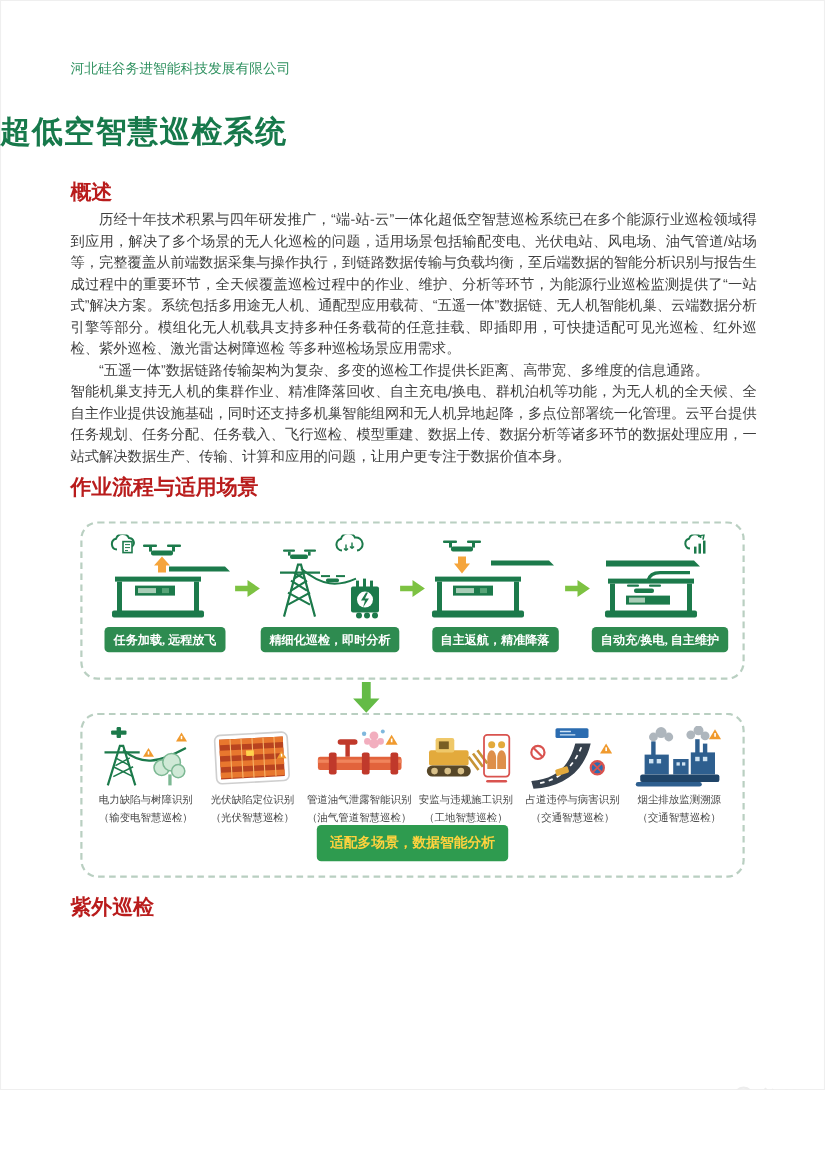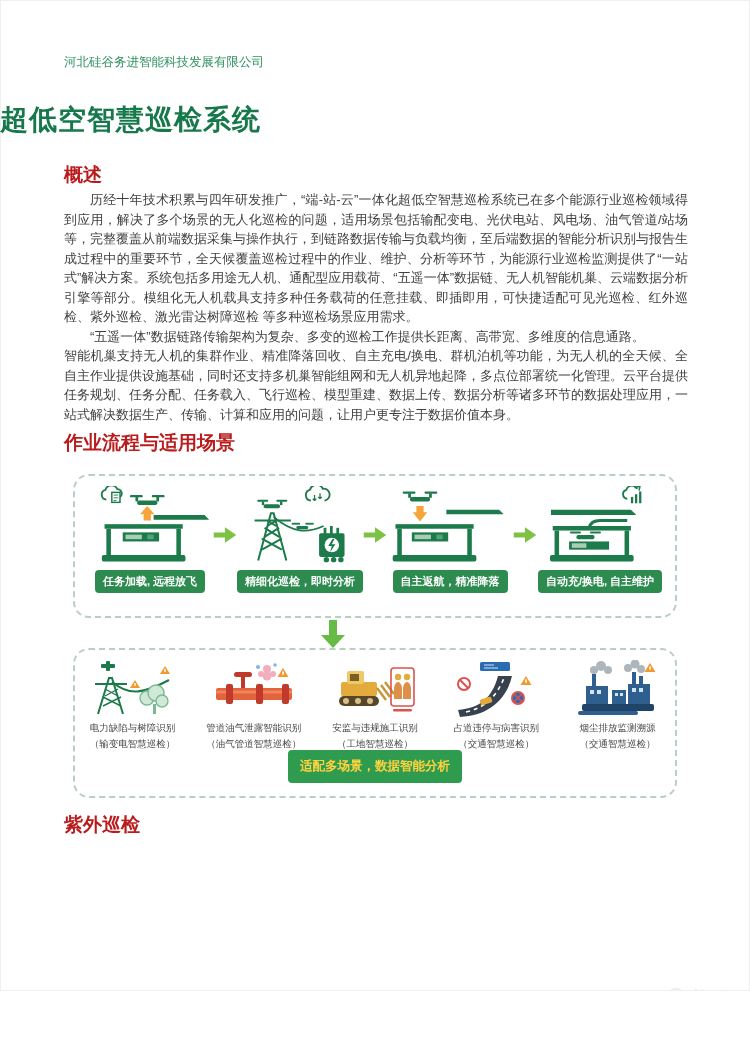--- a/index.html
+++ b/index.html
@@ -22,21 +22,21 @@
   .bodytext p { margin:0; }
   p.indent { text-indent:2em; }
 
   .flow-box { position:absolute; left:73px; width:604px; border:2px dashed #b9cfc1;
     border-radius:16px; box-sizing:border-box; background:#fff; }
   #flow-box-1 { top:474px; height:144px; padding:10px 14px 8px;
     display:flex; justify-content:space-between; align-items:flex-start; }
   .step { display:flex; flex-direction:column; align-items:center; width:122px; }
   .step svg, .scenario svg { display:block; }
   .step-pill { margin-top:4px; background:#2e8b50; color:#ffffff; font-size:11px; font-weight:bold;
-    padding:4px 8px; border-radius:4px; white-space:nowrap; }
+    padding:4px 8px; border-radius:4px; white-space:nowrap;font-family:Liberation Serif, serif; }
   .flow-arrow { margin-top:38px; flex:0 0 auto; }
   #down-arrow { position:absolute; left:320px; top:619px; }
 
   #flow-box-2 { top:648px; height:150px; padding:10px 9px 0; }
   .scenario-row { display:flex; justify-content:space-between; }
   .scenario { width:97px; display:flex; flex-direction:column; align-items:center; }
   .scenario-label { font-size:9.5px; line-height:13px; color:#474747; text-align:center;
     font-weight:500; margin-top:3px; white-space:nowrap; }
   .badge { position:absolute; left:50%; transform:translateX(-50%); bottom:13px;
     background:#2e9b4f; color:#ffd23e; font-size:12.5px; font-weight:bold;
@@ -236,20 +236,44 @@
             <path d="M44 20l5 8H39z" fill="#f09a2e"></path>
               <rect x="43.3" y="23" width="1.4" height="3" fill="#fff"></rect>
             <path d="M74 6l5 8H69z" fill="#f09a2e"></path>
               <rect x="73.3" y="9" width="1.4" height="3" fill="#fff"></rect>
           </svg>
         </span>
         <span class="scenario-label">电力缺陷与树障识别</span>
         <span class="scenario-label">（输变电智慧巡检）</span>
       </div>
 
+      <div class="scenario">
+        <span>
+          <svg width="84" height="58" viewBox="0 0 84 58">
+            <g transform="rotate(-3 42 29)">
+              <rect x="8" y="7" width="66" height="44" rx="5" fill="#fff" stroke="#cfcfcf" stroke-width="1.5"></rect>
+              <rect x="12" y="11" width="58" height="36" fill="#b8431f"></rect>
+              <g fill="#e8772e">
+                <rect x="12" y="11" width="58" height="5"></rect>
+                  <rect x="12" y="21" width="58" height="5"></rect>
+                <rect x="12" y="31" width="58" height="5"></rect>
+                  <rect x="12" y="41" width="58" height="5"></rect>
+              </g>
+              <g stroke="#f6b56a" stroke-width="1">
+                  <path d="M22 11v36M32 11v36M42 11v36M52 11v36M62 11v36"></path>
+                </g>
+              <rect x="36" y="22" width="7" height="5" fill="#ffd34d"></rect>
+              <path d="M68 24l4.5 7h-9z" fill="#f09a2e"></path>
+                <rect x="67.4" y="26.6" width="1.3" height="2.6" fill="#fff"></rect>
+            </g>
+          </svg>
+        </span>
+        <span class="scenario-label">光伏缺陷定位识别</span>
+        <span class="scenario-label">（光伏智慧巡检）</span>
+      </div>
 
       <div class="scenario">
         <span>
           <svg width="84" height="58" viewBox="0 0 84 58">
             <g fill="#f2aebe">
               <circle cx="49" cy="14" r="3"></circle>
                 <circle cx="55" cy="9" r="4"></circle>
                 <circle cx="61" cy="14" r="3"></circle>
                 <circle cx="55" cy="16" r="4.5"></circle>
             </g>

